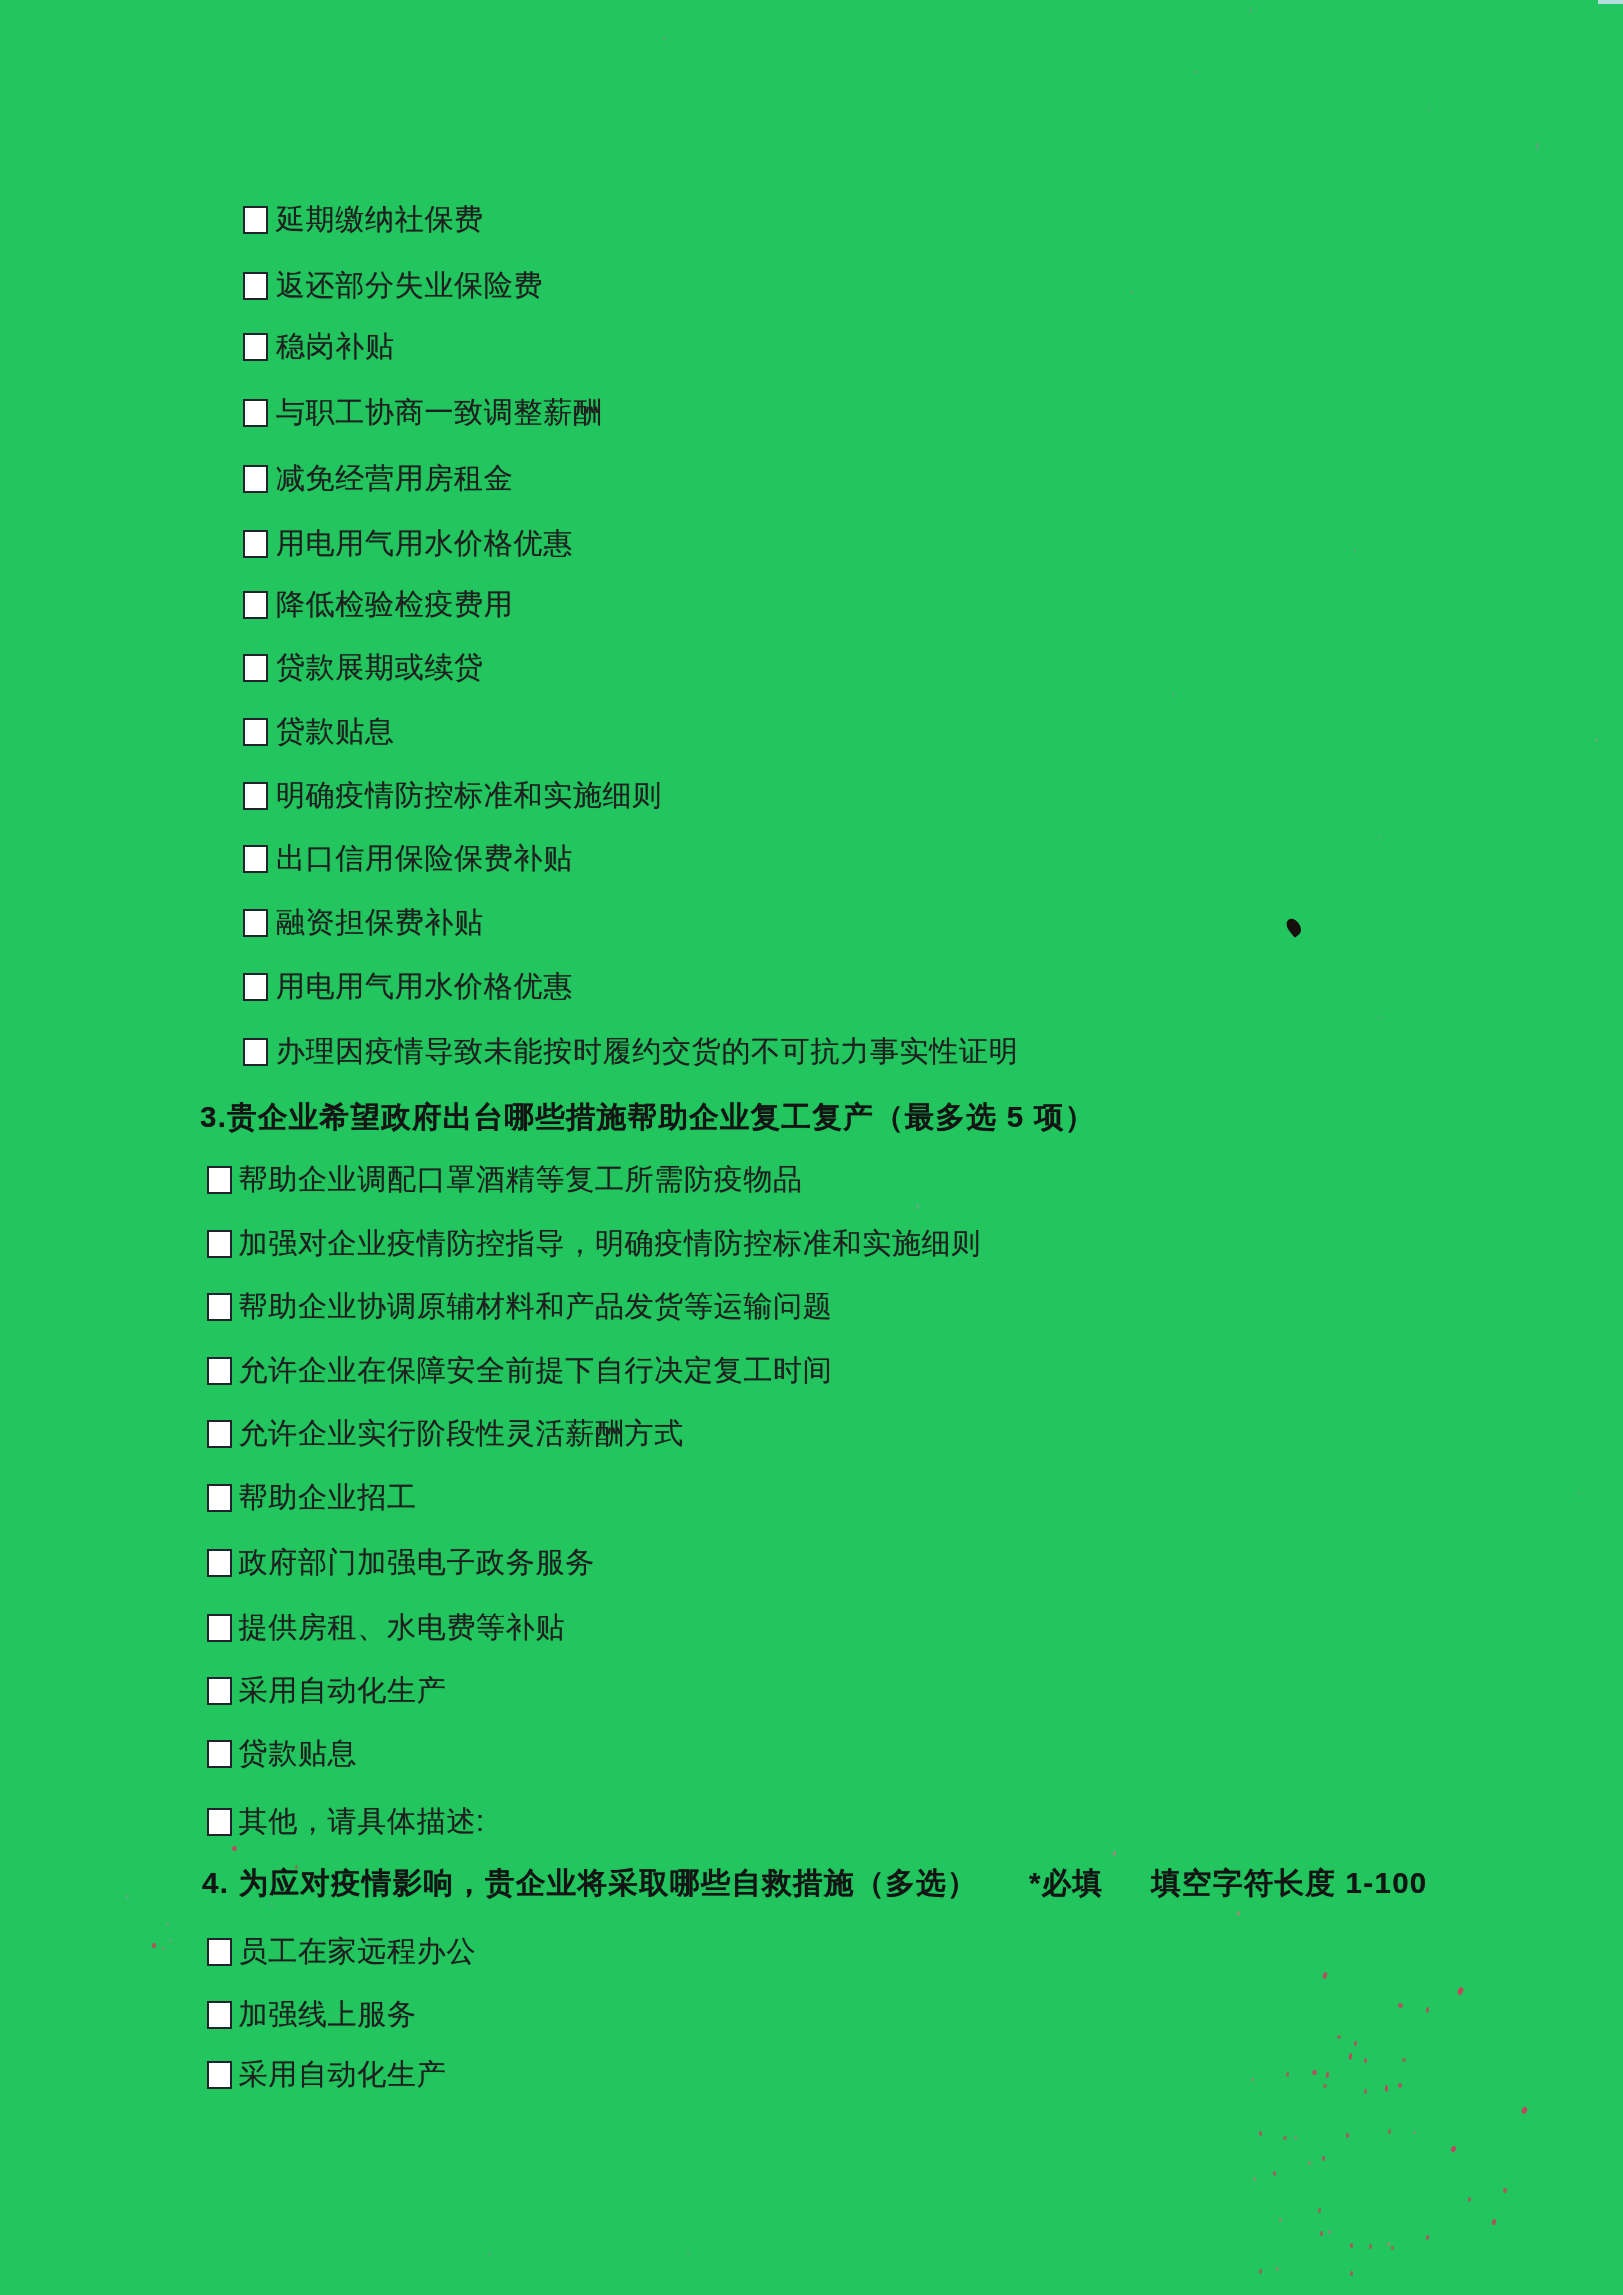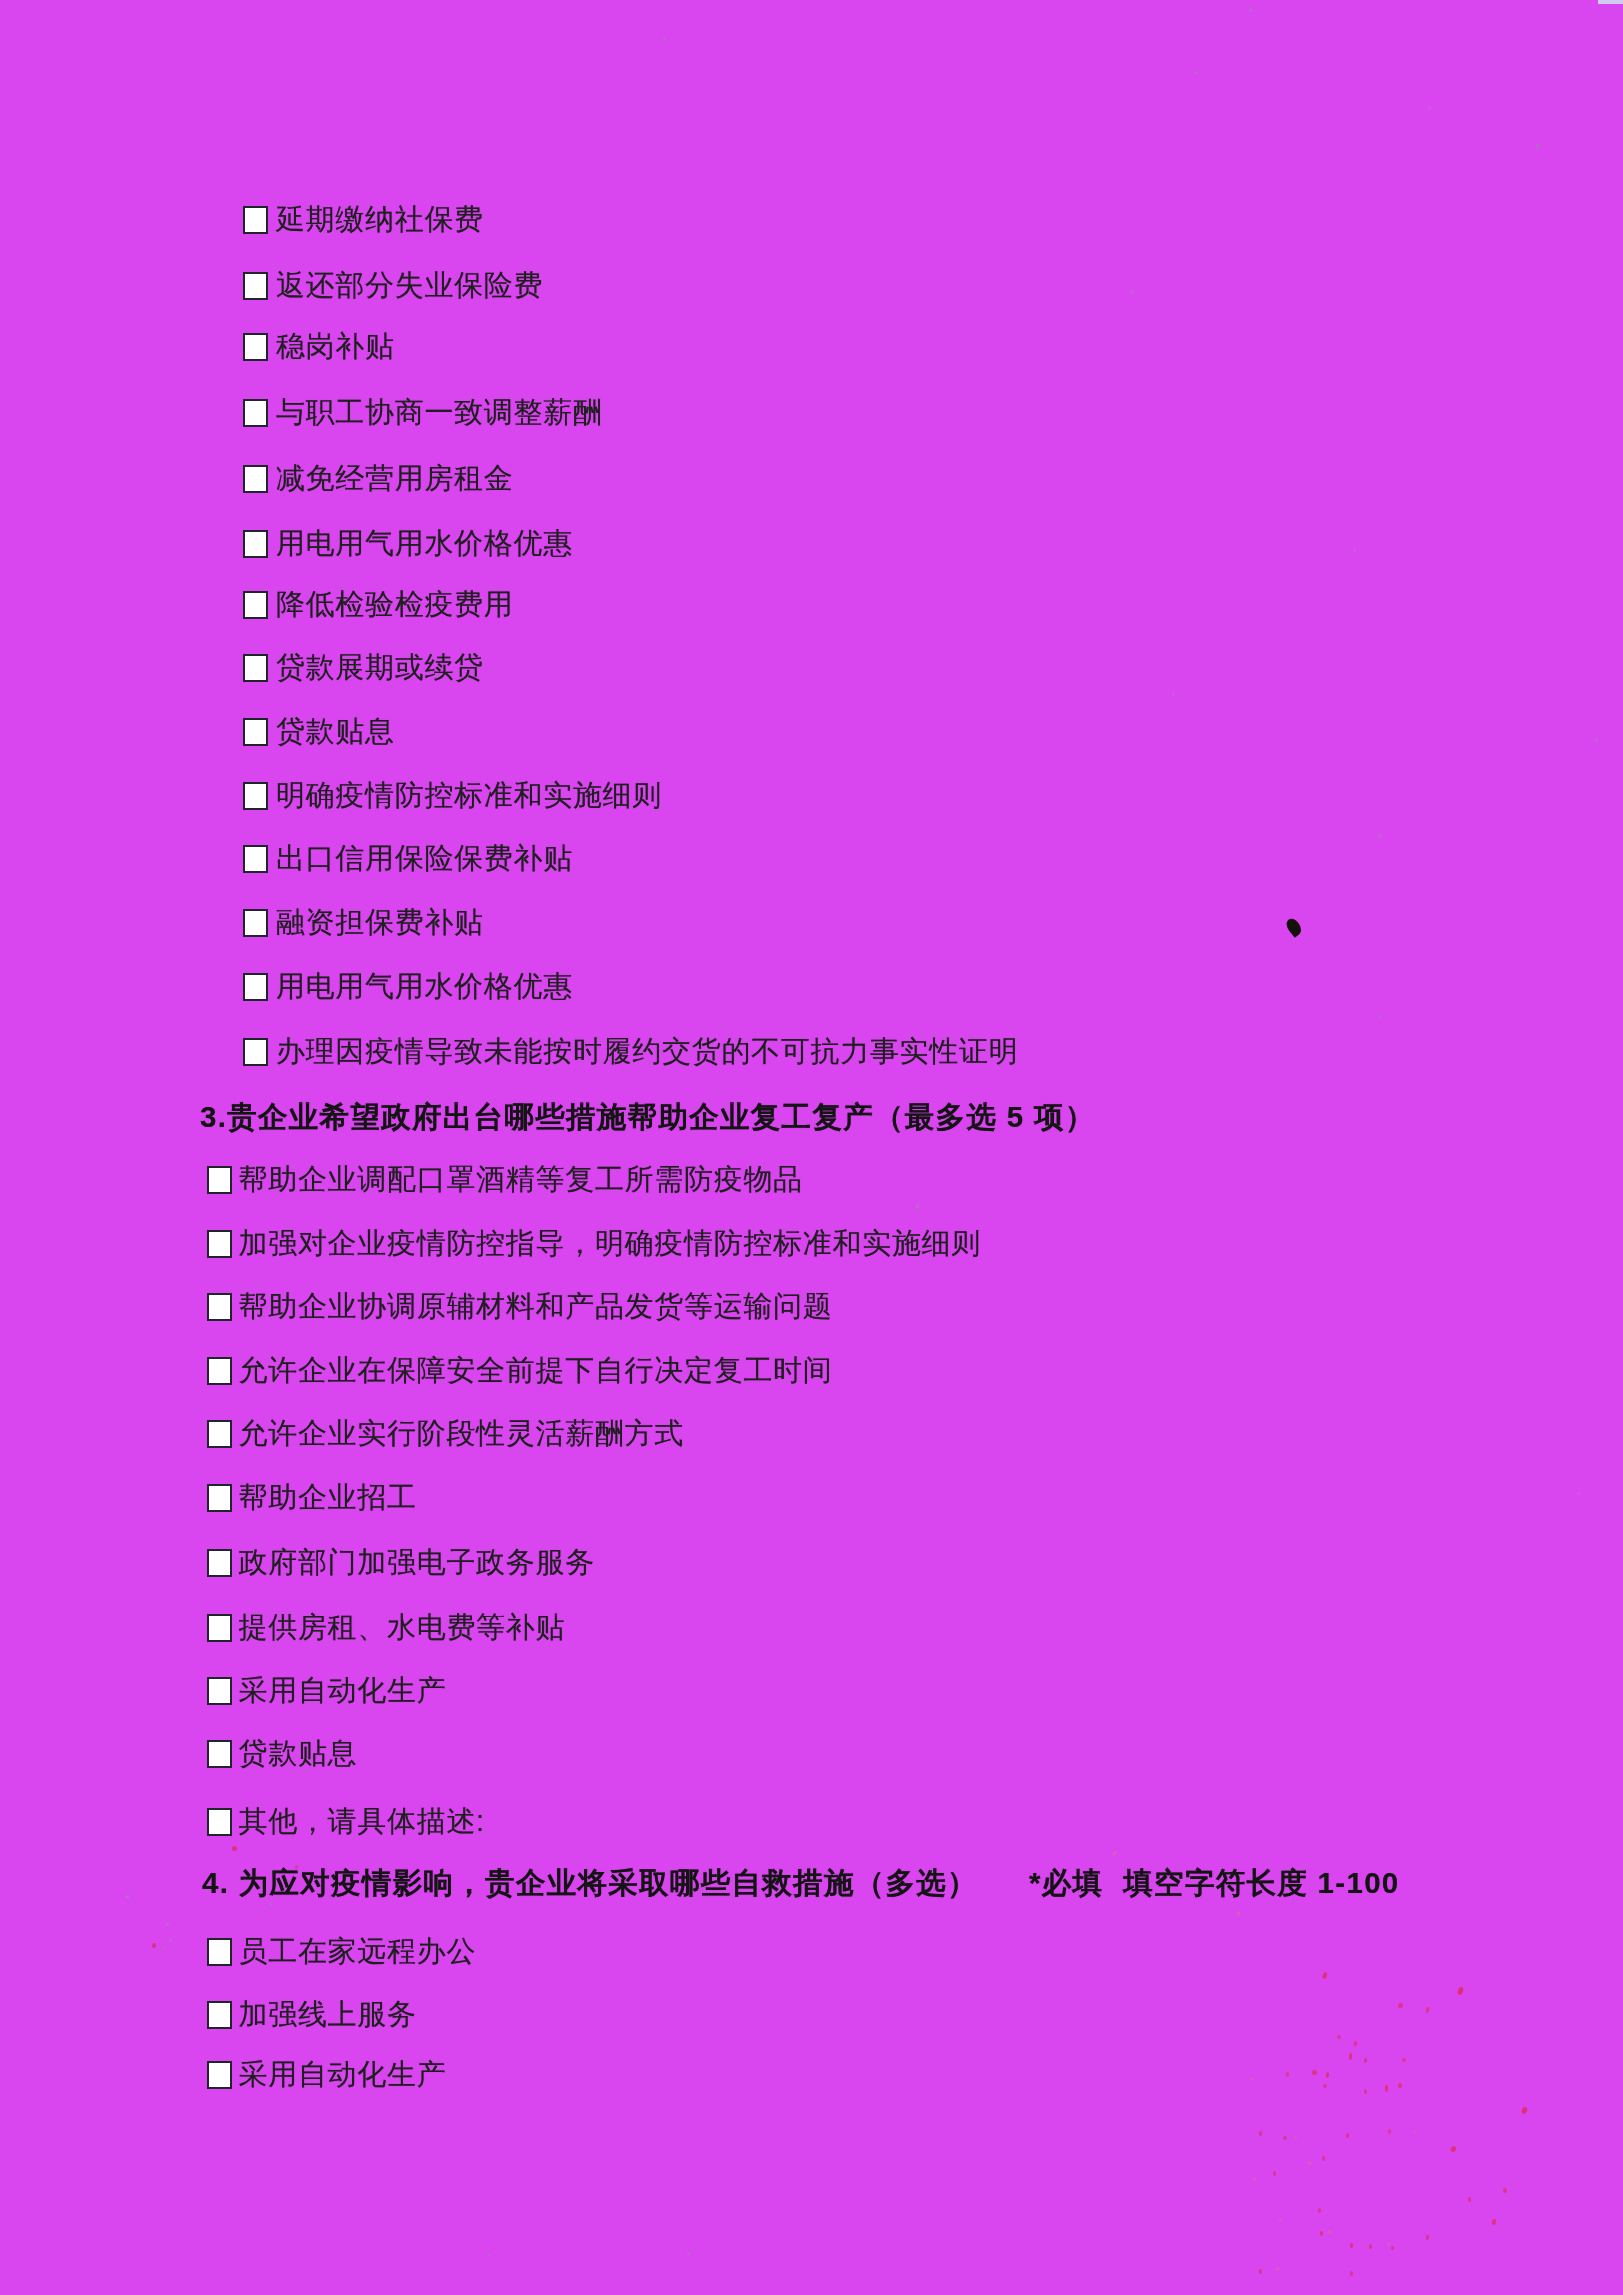--- a/index.html
+++ b/index.html
@@ -1,19 +1,19 @@
 <!DOCTYPE html>
 <html style="font-size:10.5px"><head>
 <meta charset="utf-8">
 <style>
   html,body{margin:0;padding:0;background:#e8e8e8;}
   .page{
     position:relative;
     width:1623px;height:2295px;
-    background:#d946ef;
+    background:#22c55e;
     overflow:hidden;
     font-family:"Liberation Sans","DejaVu Sans",sans-serif;
     color:#1f1f1f;
   }
   .row{
     position:absolute;
     height:39px;
     display:flex;
     align-items:center;
     white-space:nowrap;
@@ -44,21 +44,21 @@
     font-weight:700;
     color:#141414;
   }
   .header .htxt{
     font-size:29.5px;
     letter-spacing:1.3px;
     line-height:42px;
     text-shadow:0 0 0.7px rgba(0,0,0,.5);
   }
   .header .note1{margin-left:51px;}
-  .header .note2{margin-left:20px;}
+  .header .note2{margin-left:48px;}
   .speck{position:absolute;border-radius:50%;}
   .blot{
     position:absolute;
     width:11.8px;height:18.3px;
     background:#16100d;
     border-radius:58% 54% 62% 6%;
     transform:rotate(-38deg);
   }
   .edge-strip{
     position:absolute;

